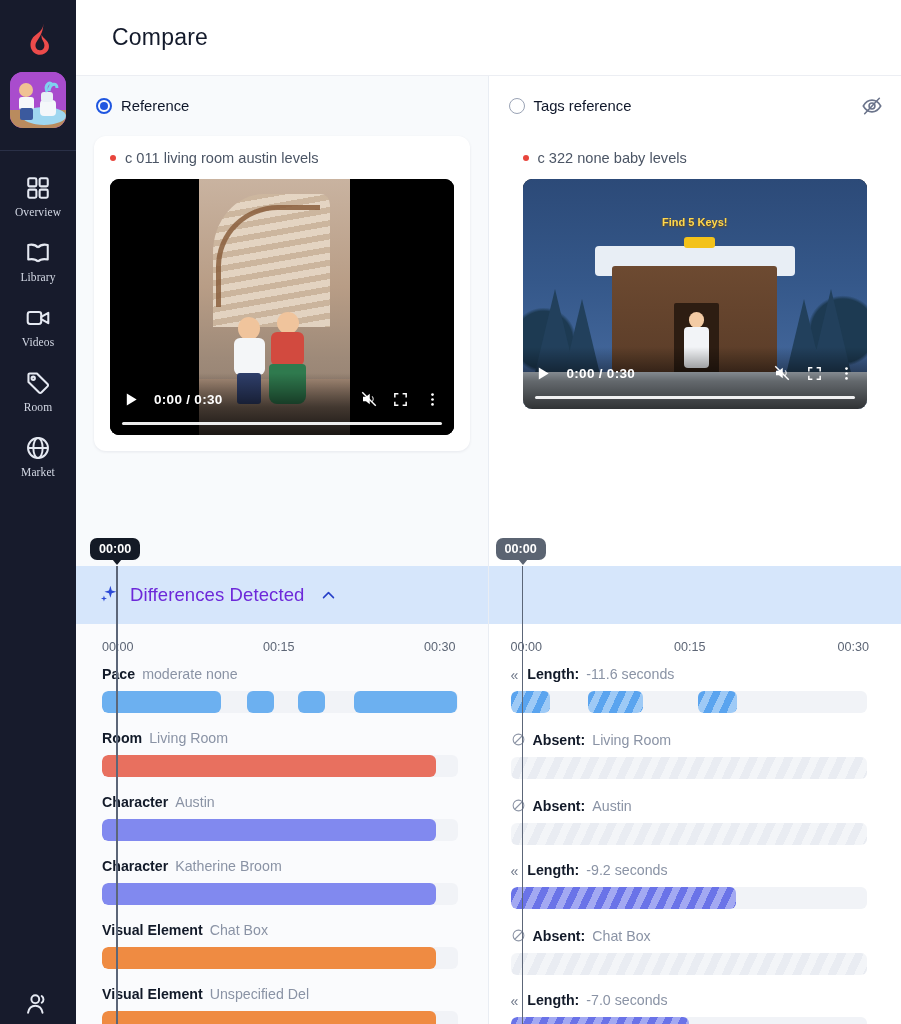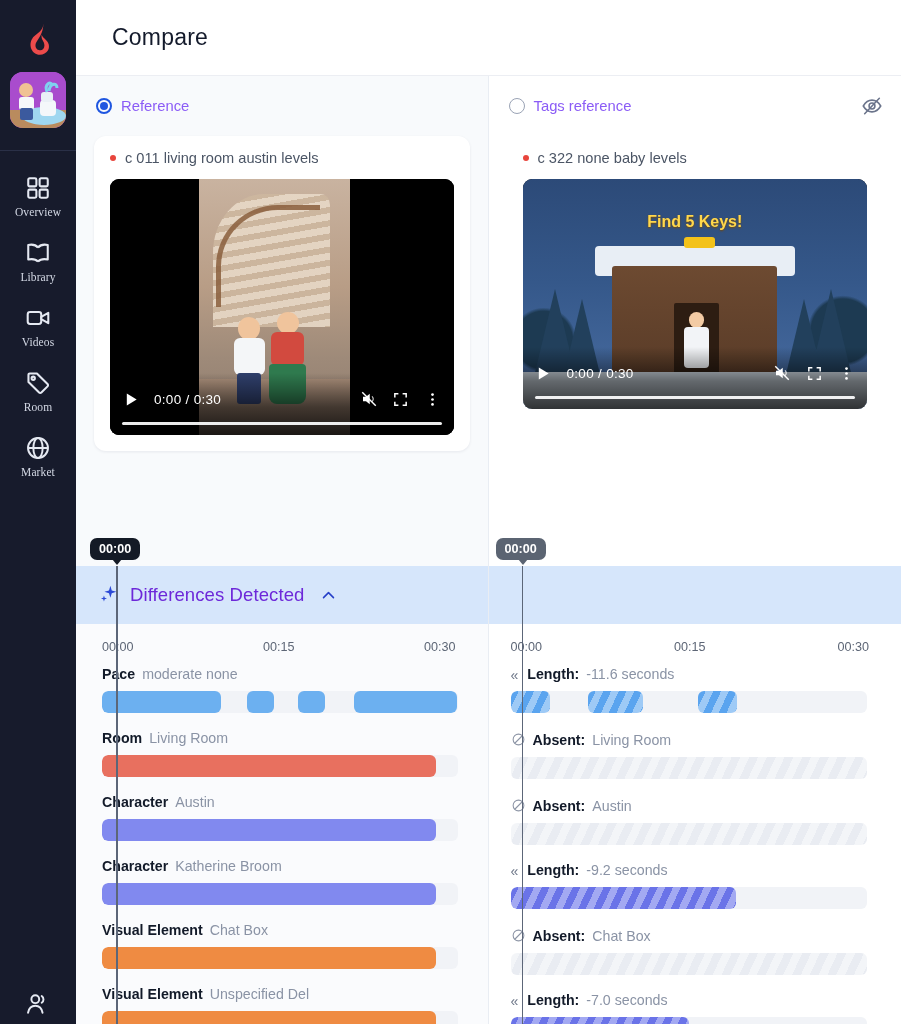--- a/index.html
+++ b/index.html
@@ -50,21 +50,21 @@
   .col { flex: 1 1 50%; min-width: 0; display: flex; flex-direction: column; position: relative; }
   .col-left { background: #f8fafc; border-right: 1px solid #e9edf3; }
   .col-right { background: #ffffff; }
 
   .col-head { height: 60px; flex: 0 0 60px; display: flex; align-items: center;
     padding: 0 18px 0 20px; gap: 9px; }
   .radio { width: 16px; height: 16px; border-radius: 50%; border: 1.6px solid #9aa3b5;
     display: inline-flex; align-items:center; justify-content:center; flex: 0 0 16px; cursor:pointer;}
   .radio.checked { border-color: #1f56e0; border-width: 2px; }
   .radio.checked::after { content: ""; width: 8px; height: 8px; border-radius: 50%; background:#1f56e0; }
-  .col-head .lbl { font-size: 14.8px; color: #8b5cf6; }
+  .col-head .lbl { font-size: 14.8px; color: #0f172a; }
   .col-head .spacer { flex: 1 1 auto; }
   .eye-off { width: 22px; height: 22px; color: #6b748b; cursor: pointer; }
 
   
   .video-card { margin: 0 18px 0 18px; background: #fff; border-radius: 12px;
     box-shadow: 0 1px 3px rgba(20,30,60,.08); padding: 14px 16px 16px 16px; }
   .col-right .video-card { box-shadow: none; padding: 14px 16px 16px 18px; margin-left: 16px;}
   .vc-title { display: flex; align-items: center; gap: 9px; margin-bottom: 13px; }
   .dot { width: 6px; height: 6px; border-radius: 50%; background: #e8453c; flex:0 0 6px; }
   .vc-title .t { font-size: 14.6px; color: #4b5565; }
@@ -99,30 +99,30 @@
     background:
       radial-gradient(circle at 6% 70%, #1d3a52 0 8%, transparent 9%),
       radial-gradient(circle at 93% 66%, #1d3a52 0 9%, transparent 10%);}
   .frame-right .tree{position:absolute;bottom:12%;width:0;height:0;border-left:22px solid transparent;border-right:22px solid transparent;border-bottom:92px solid #22405c;}
   .frame-right .cabin{position:absolute;left:26%;bottom:16%;width:48%;height:46%;
     background: linear-gradient(180deg,#6d4a31 0%,#5a3c28 100%); border-radius:3px;}
   .frame-right .roof{position:absolute;left:21%;bottom:58%;width:58%;height:13%;background:#e8eef5;border-radius:4px;}
   .frame-right .door{position:absolute;left:44%;bottom:16%;width:13%;height:30%;background:#2d1d12;border-radius:2px 2px 0 0;}
   .frame-right .snow{position:absolute;left:0;bottom:0;width:100%;height:16%;background:#dde8f2;}
   .frame-right .banner{position:absolute;left:28%;top:14%;width:44%;height:9%;
-    color:#ffd84d;font-weight:bold;font-size:16px;display:flex;align-items:center;justify-content:center;
+    color:#ffd84d;font-weight:bold;font-size:11px;display:flex;align-items:center;justify-content:center;
     text-shadow:0 1px 2px #7a4a00;}
   .frame-right .key{position:absolute;left:47%;top:25%;width:9%;height:5%;background:#f3c21a;border-radius:3px;}
   .frame-right .girl{position:absolute;left:47%;bottom:18%;width:7%;height:24%;}
   .frame-right .girl .head{position:absolute;left:18%;top:0;width:64%;height:28%;border-radius:50%;background:#f3cba4;}
   .frame-right .girl .body{position:absolute;left:0;top:26%;width:100%;height:74%;background:#f2f4f7;border-radius:4px;}
 
   .controls { position: absolute; left:0; right:0; bottom: 0; height: 62px;
     background: linear-gradient(180deg, rgba(0,0,0,0) 0%, rgba(0,0,0,.55) 55%, rgba(0,0,0,.78) 100%);
-    display: flex; flex-direction: column; justify-content: flex-end; padding: 0 12px 10px 12px; }
+    display: flex; flex-direction: column; justify-content: flex-end; padding: 0 12px 10px 12px; font-weight: bold; }
   .ctl-row { display: flex; align-items: center; gap: 14px; height: 34px; }
   .ctl-row .btn { color: #fff; width: 18px; height: 18px; cursor: pointer; display:flex;align-items:center;justify-content:center;}
   .ctl-row .time { color: #fff; font-size: 13.5px; letter-spacing: .3px; }
   .ctl-row .grow { flex: 1 1 auto; }
   .scrub { height: 3px; background: rgba(255,255,255,.92); border-radius: 2px; margin-top: 6px; }
 
   
   .diffs { position: absolute; left: 0; right: 0; bottom: 0; top: 490px; display: flex; }
   .diff-col { flex: 1 1 50%; min-width: 0; position: relative; }
   .diff-col.left { background: #fafbfd; border-right: 1px solid #e9edf3; }

